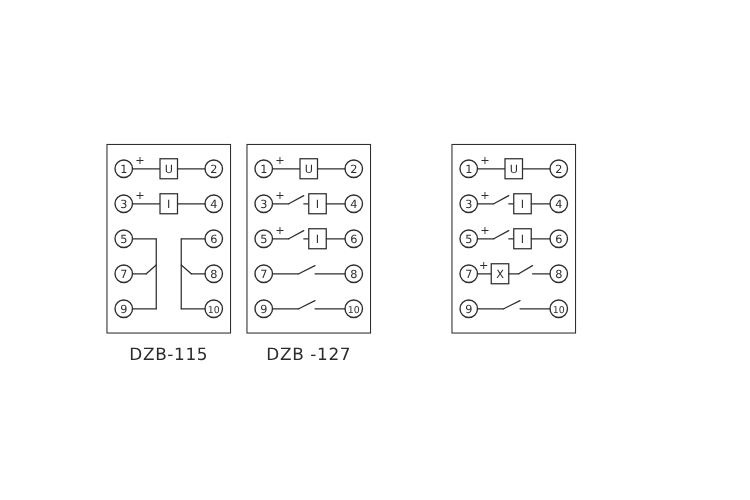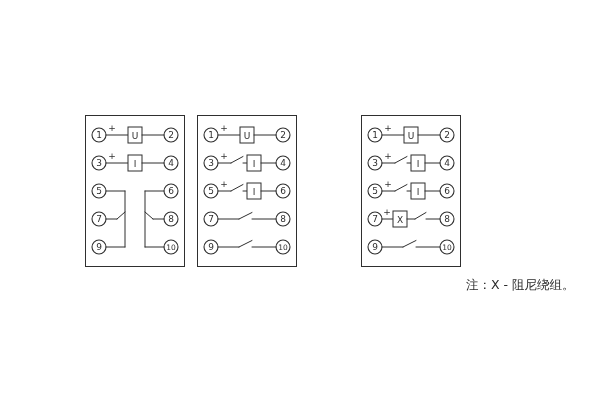--- a/index.html
+++ b/index.html
@@ -87,20 +87,21 @@
           <circle cx="14" cy="132" r="7" fill="none" stroke="#2f2f2f" stroke-width="1.1"></circle>
           <text x="14" y="135" text-anchor="middle" font-size="9" fill="#2f2f2f">9</text>
           <circle cx="86" cy="132" r="7" fill="none" stroke="#2f2f2f" stroke-width="1.1"></circle>
           <text x="86" y="135" text-anchor="middle" font-size="7.5" fill="#2f2f2f">10</text>
           <line x1="21" y1="132" x2="40" y2="132" stroke="#2f2f2f" stroke-width="1" stroke-linecap="round"></line>
           <line x1="60" y1="132" x2="79" y2="132" stroke="#2f2f2f" stroke-width="1" stroke-linecap="round"></line>
         </g>
         <line x1="40" y1="76" x2="40" y2="132" stroke="#2f2f2f" stroke-width="1" stroke-linecap="round"></line>
         <line x1="60" y1="76" x2="60" y2="132" stroke="#2f2f2f" stroke-width="1" stroke-linecap="round"></line>
       </svg>
+    <div class="diagram-label">DZB-115</div>
   </div>
 
   <div class="diagram" id="d1">
     <svg width="100" height="152" viewBox="0 0 100 152">
         <rect x="0.5" y="0.5" width="99" height="151" fill="none" stroke="#2f2f2f" stroke-width="1"></rect>
         <g>
           <circle cx="14" cy="20" r="7" fill="none" stroke="#2f2f2f" stroke-width="1.1"></circle>
           <text x="14" y="23" text-anchor="middle" font-size="9" fill="#2f2f2f">1</text>
           <circle cx="86" cy="20" r="7" fill="none" stroke="#2f2f2f" stroke-width="1.1"></circle>
           <text x="86" y="23" text-anchor="middle" font-size="9" fill="#2f2f2f">2</text>
@@ -148,20 +149,21 @@
         <g>
           <circle cx="14" cy="132" r="7" fill="none" stroke="#2f2f2f" stroke-width="1.1"></circle>
           <text x="14" y="135" text-anchor="middle" font-size="9" fill="#2f2f2f">9</text>
           <circle cx="86" cy="132" r="7" fill="none" stroke="#2f2f2f" stroke-width="1.1"></circle>
           <text x="86" y="135" text-anchor="middle" font-size="7.5" fill="#2f2f2f">10</text>
           <line x1="21" y1="132" x2="42" y2="132" stroke="#2f2f2f" stroke-width="1" stroke-linecap="round"></line>
           <line x1="42" y1="132" x2="55" y2="125.5" stroke="#2f2f2f" stroke-width="1" stroke-linecap="round"></line>
           <line x1="55" y1="132" x2="79" y2="132" stroke="#2f2f2f" stroke-width="1" stroke-linecap="round"></line>
         </g>
       </svg>
+    <div class="diagram-label">DZB -127</div>
   </div>
 
   <div class="diagram" id="d2">
     <svg width="100" height="152" viewBox="0 0 100 152">
         <rect x="0.5" y="0.5" width="99" height="151" fill="none" stroke="#2f2f2f" stroke-width="1"></rect>
         <g>
           <circle cx="14" cy="20" r="7" fill="none" stroke="#2f2f2f" stroke-width="1.1"></circle>
           <text x="14" y="23" text-anchor="middle" font-size="9" fill="#2f2f2f">1</text>
           <circle cx="86" cy="20" r="7" fill="none" stroke="#2f2f2f" stroke-width="1.1"></circle>
           <text x="86" y="23" text-anchor="middle" font-size="9" fill="#2f2f2f">2</text>
@@ -215,14 +217,13 @@
           <text x="14" y="135" text-anchor="middle" font-size="9" fill="#2f2f2f">9</text>
           <circle cx="86" cy="132" r="7" fill="none" stroke="#2f2f2f" stroke-width="1.1"></circle>
           <text x="86" y="135" text-anchor="middle" font-size="7.5" fill="#2f2f2f">10</text>
           <line x1="21" y1="132" x2="42" y2="132" stroke="#2f2f2f" stroke-width="1" stroke-linecap="round"></line>
           <line x1="42" y1="132" x2="55" y2="125.5" stroke="#2f2f2f" stroke-width="1" stroke-linecap="round"></line>
           <line x1="55" y1="132" x2="79" y2="132" stroke="#2f2f2f" stroke-width="1" stroke-linecap="round"></line>
         </g>
       </svg>
   </div>
 
-  <div class="note">注：X - 阻尼绕组。</div>
 </div>
 
 </body></html>

